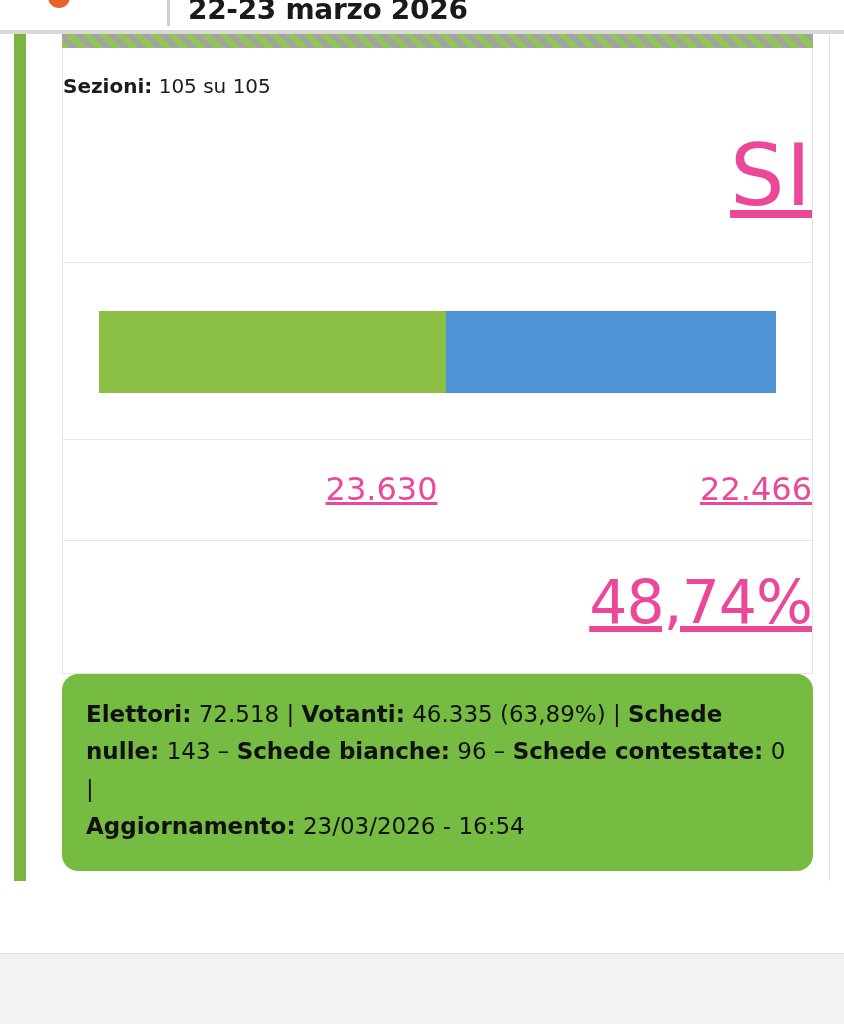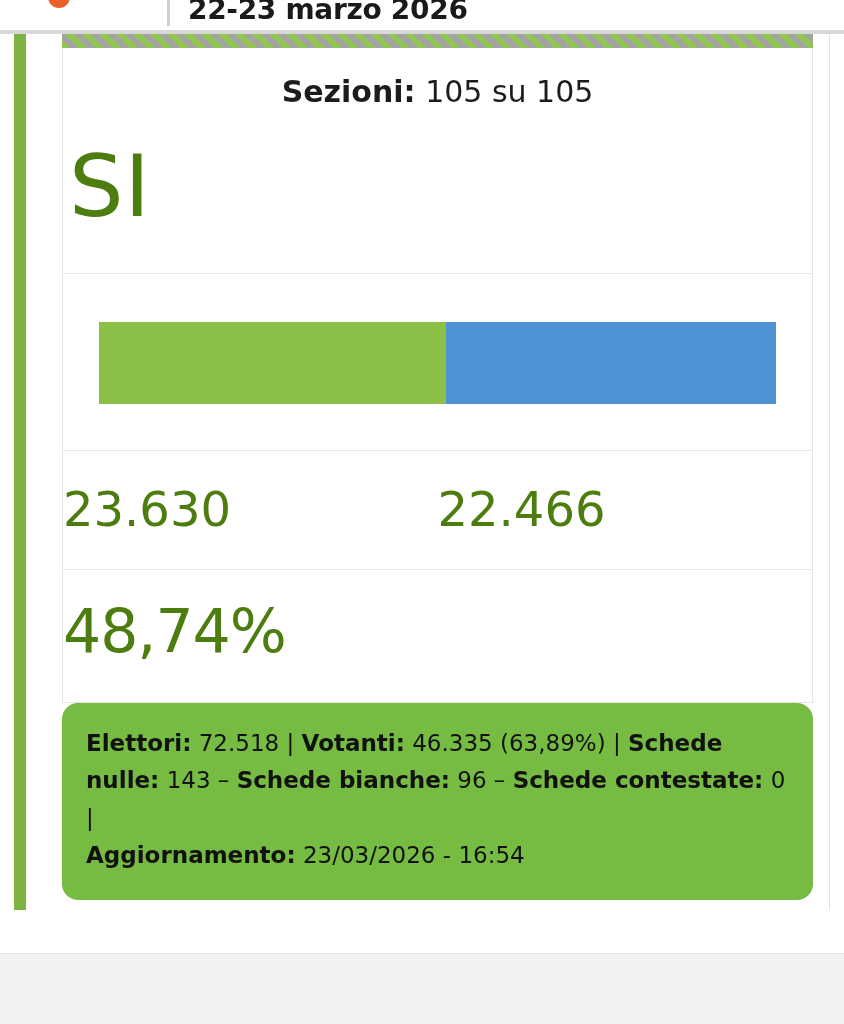--- a/index.html
+++ b/index.html
@@ -89,36 +89,37 @@
 
   .inner {
     background: #ffffff;
     margin-left: 36px;
     margin-right: 16px;
     border: 1px solid #e6e6e6;
     border-top: none;
   }
 
   .sezioni {
-    text-align: center;
+    text-align: left;
     padding: 26px 0 30px 0;
-    font-size: 30px;
+    font-size: 20px;
     color: #1c1c1c;
   }
   .sezioni .lbl { font-weight: bold; }
   .sezioni .val { font-weight: normal; }
 
   .row {
     display: flex;
     border-top: 1px solid #e6e6e6;
   }
   .cell {
     flex: 1 1 50%;
-    text-align: left;
-    color: #4d7c0f;
+    text-align: right;
+    color: #ec4899;
+    text-decoration: underline;
   }
   .cell.left { }
   .cell.right { }
 
   .row-names { border-top: 1px solid #eeeeee; border-top: none; }
   .row-names .cell {
     font-size: 86px;
     line-height: 1;
     padding: 4px 0 44px 0;
     font-weight: normal;
@@ -135,21 +136,21 @@
     display: flex;
     height: 82px;
     width: 100%;
     overflow: hidden;
   }
   .bar .seg-si { background: #8cbf45; }
   .bar .seg-no { background: #4e93d4; }
 
   .row-votes { border-top: 1px solid #e6e6e6; }
   .row-votes .cell {
-    font-size: 48px;
+    font-size: 32px;
     padding: 30px 0 32px 0;
   }
   .row-votes .cell.left { padding-left: 0; }
 
   .row-pct { border-top: 1px solid #e6e6e6; }
   .row-pct .cell {
     font-size: 60px;
     padding: 26px 0 36px 0;
     letter-spacing: -1px;
   }

